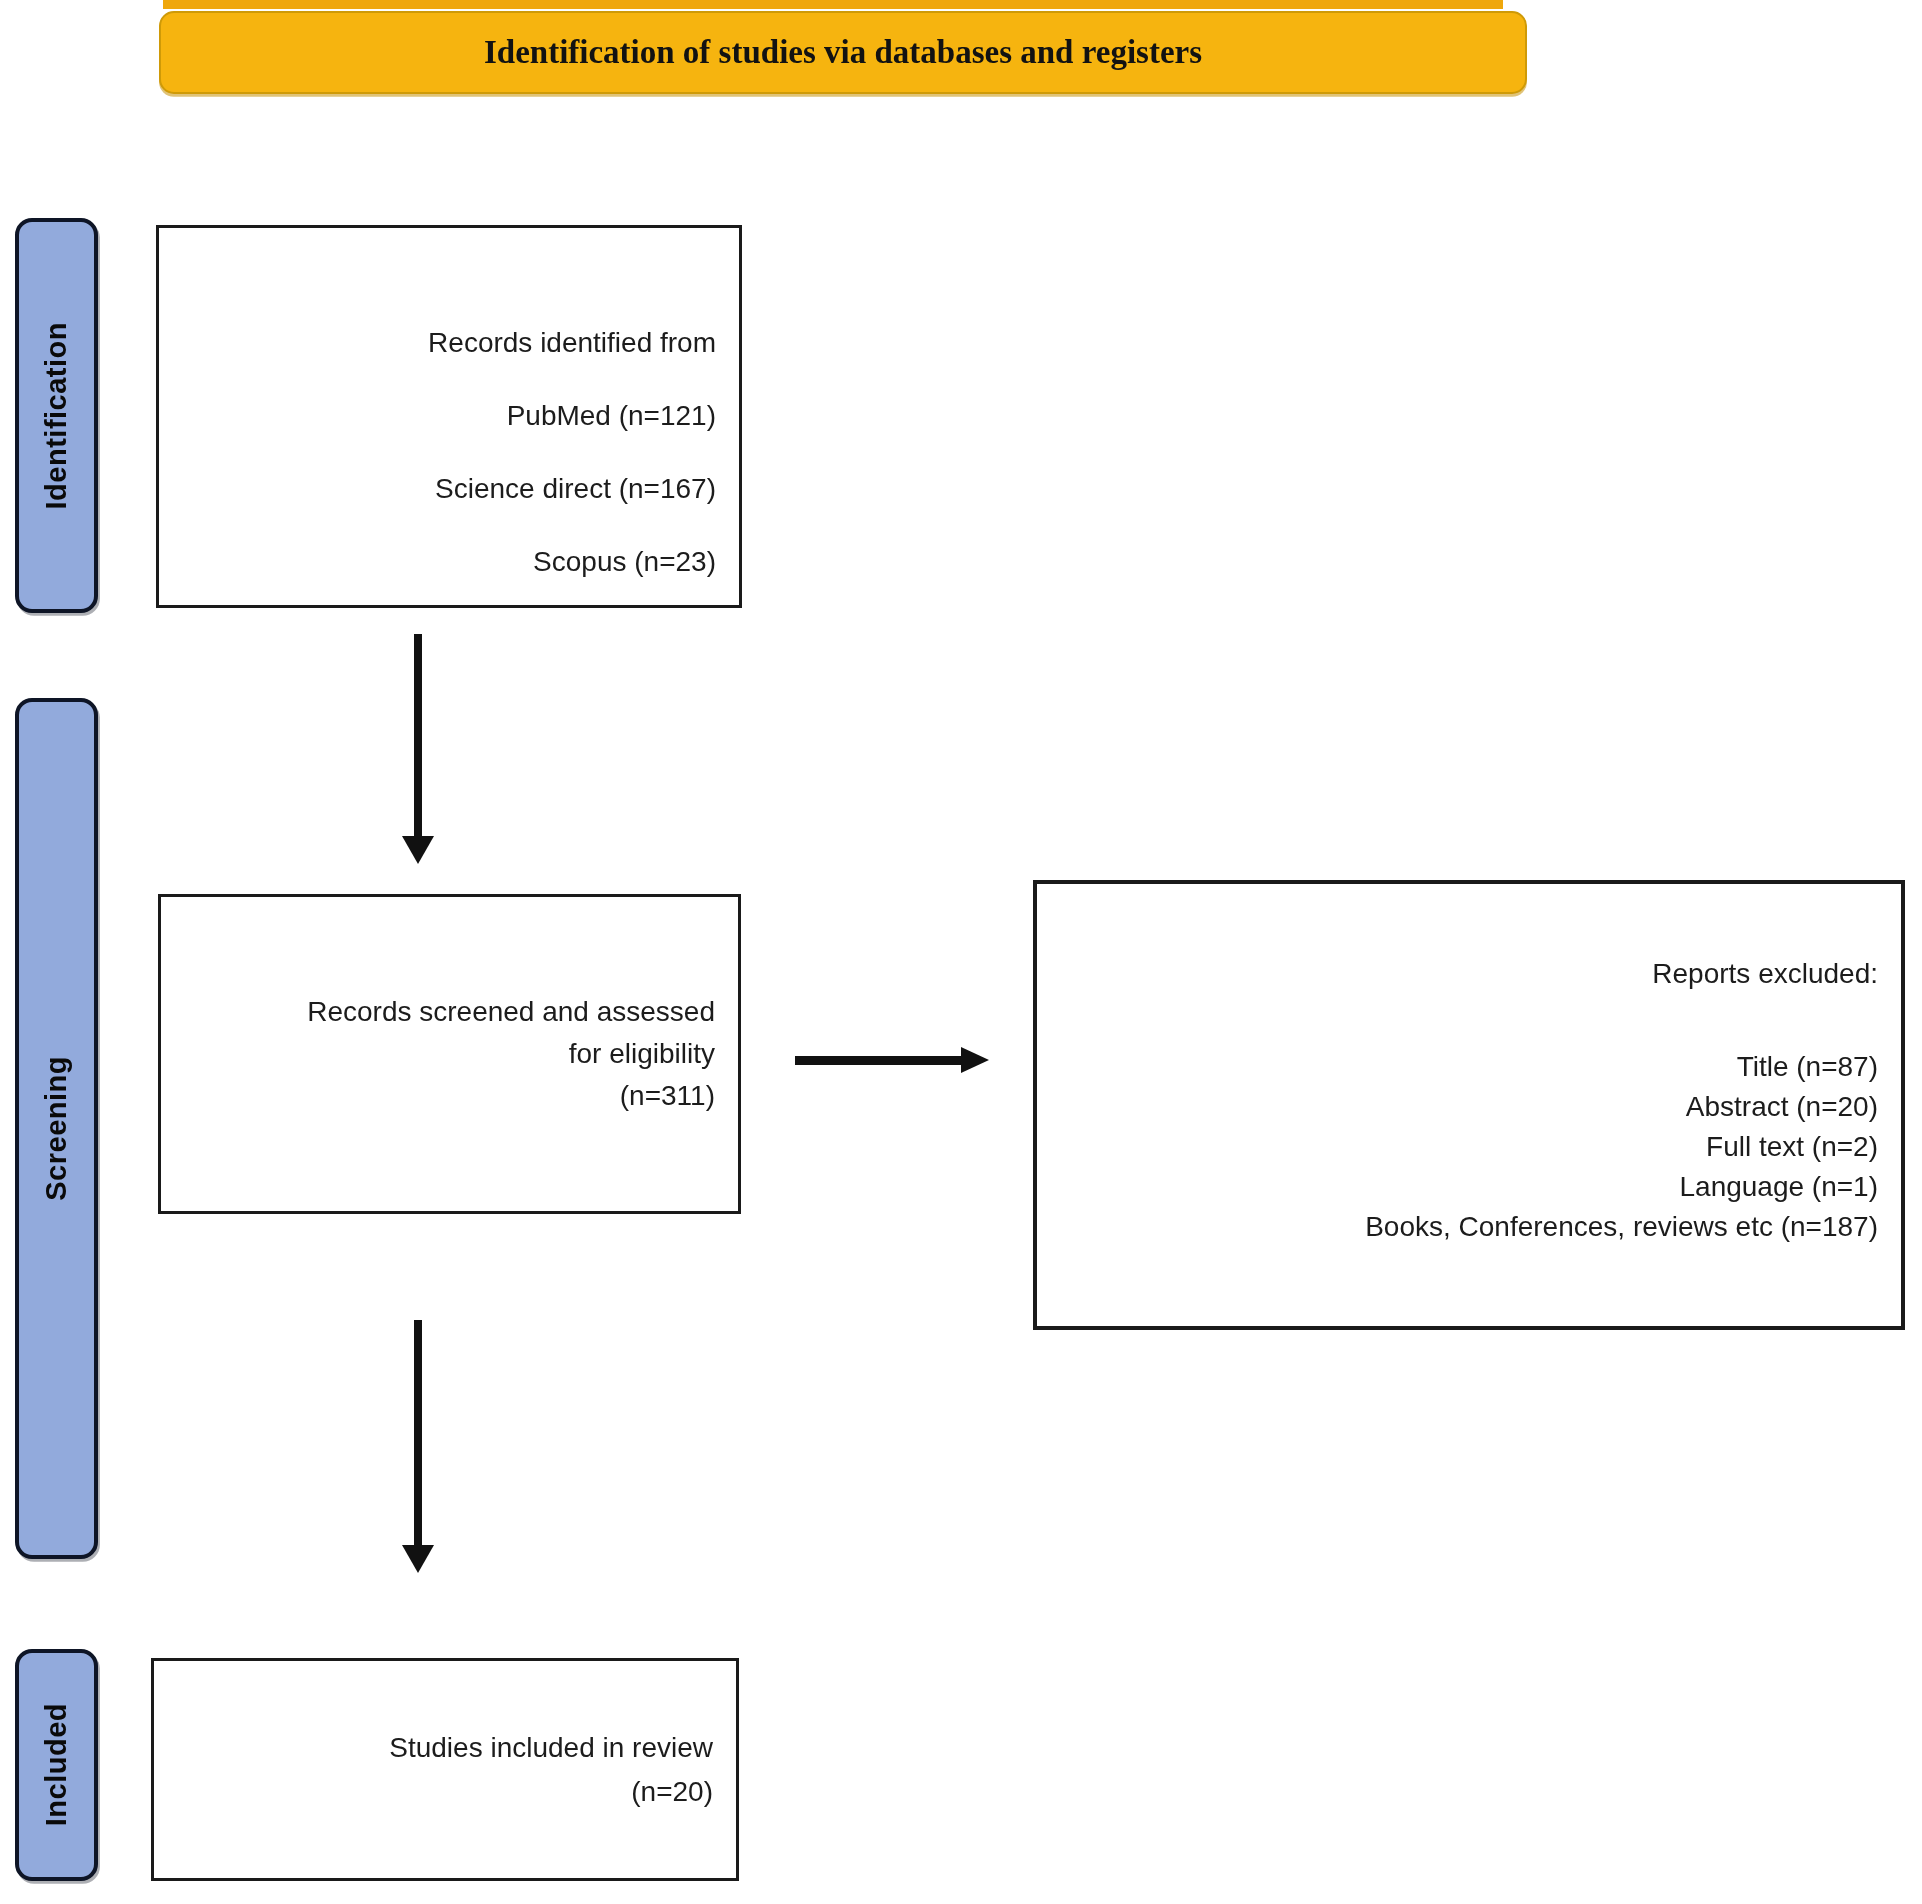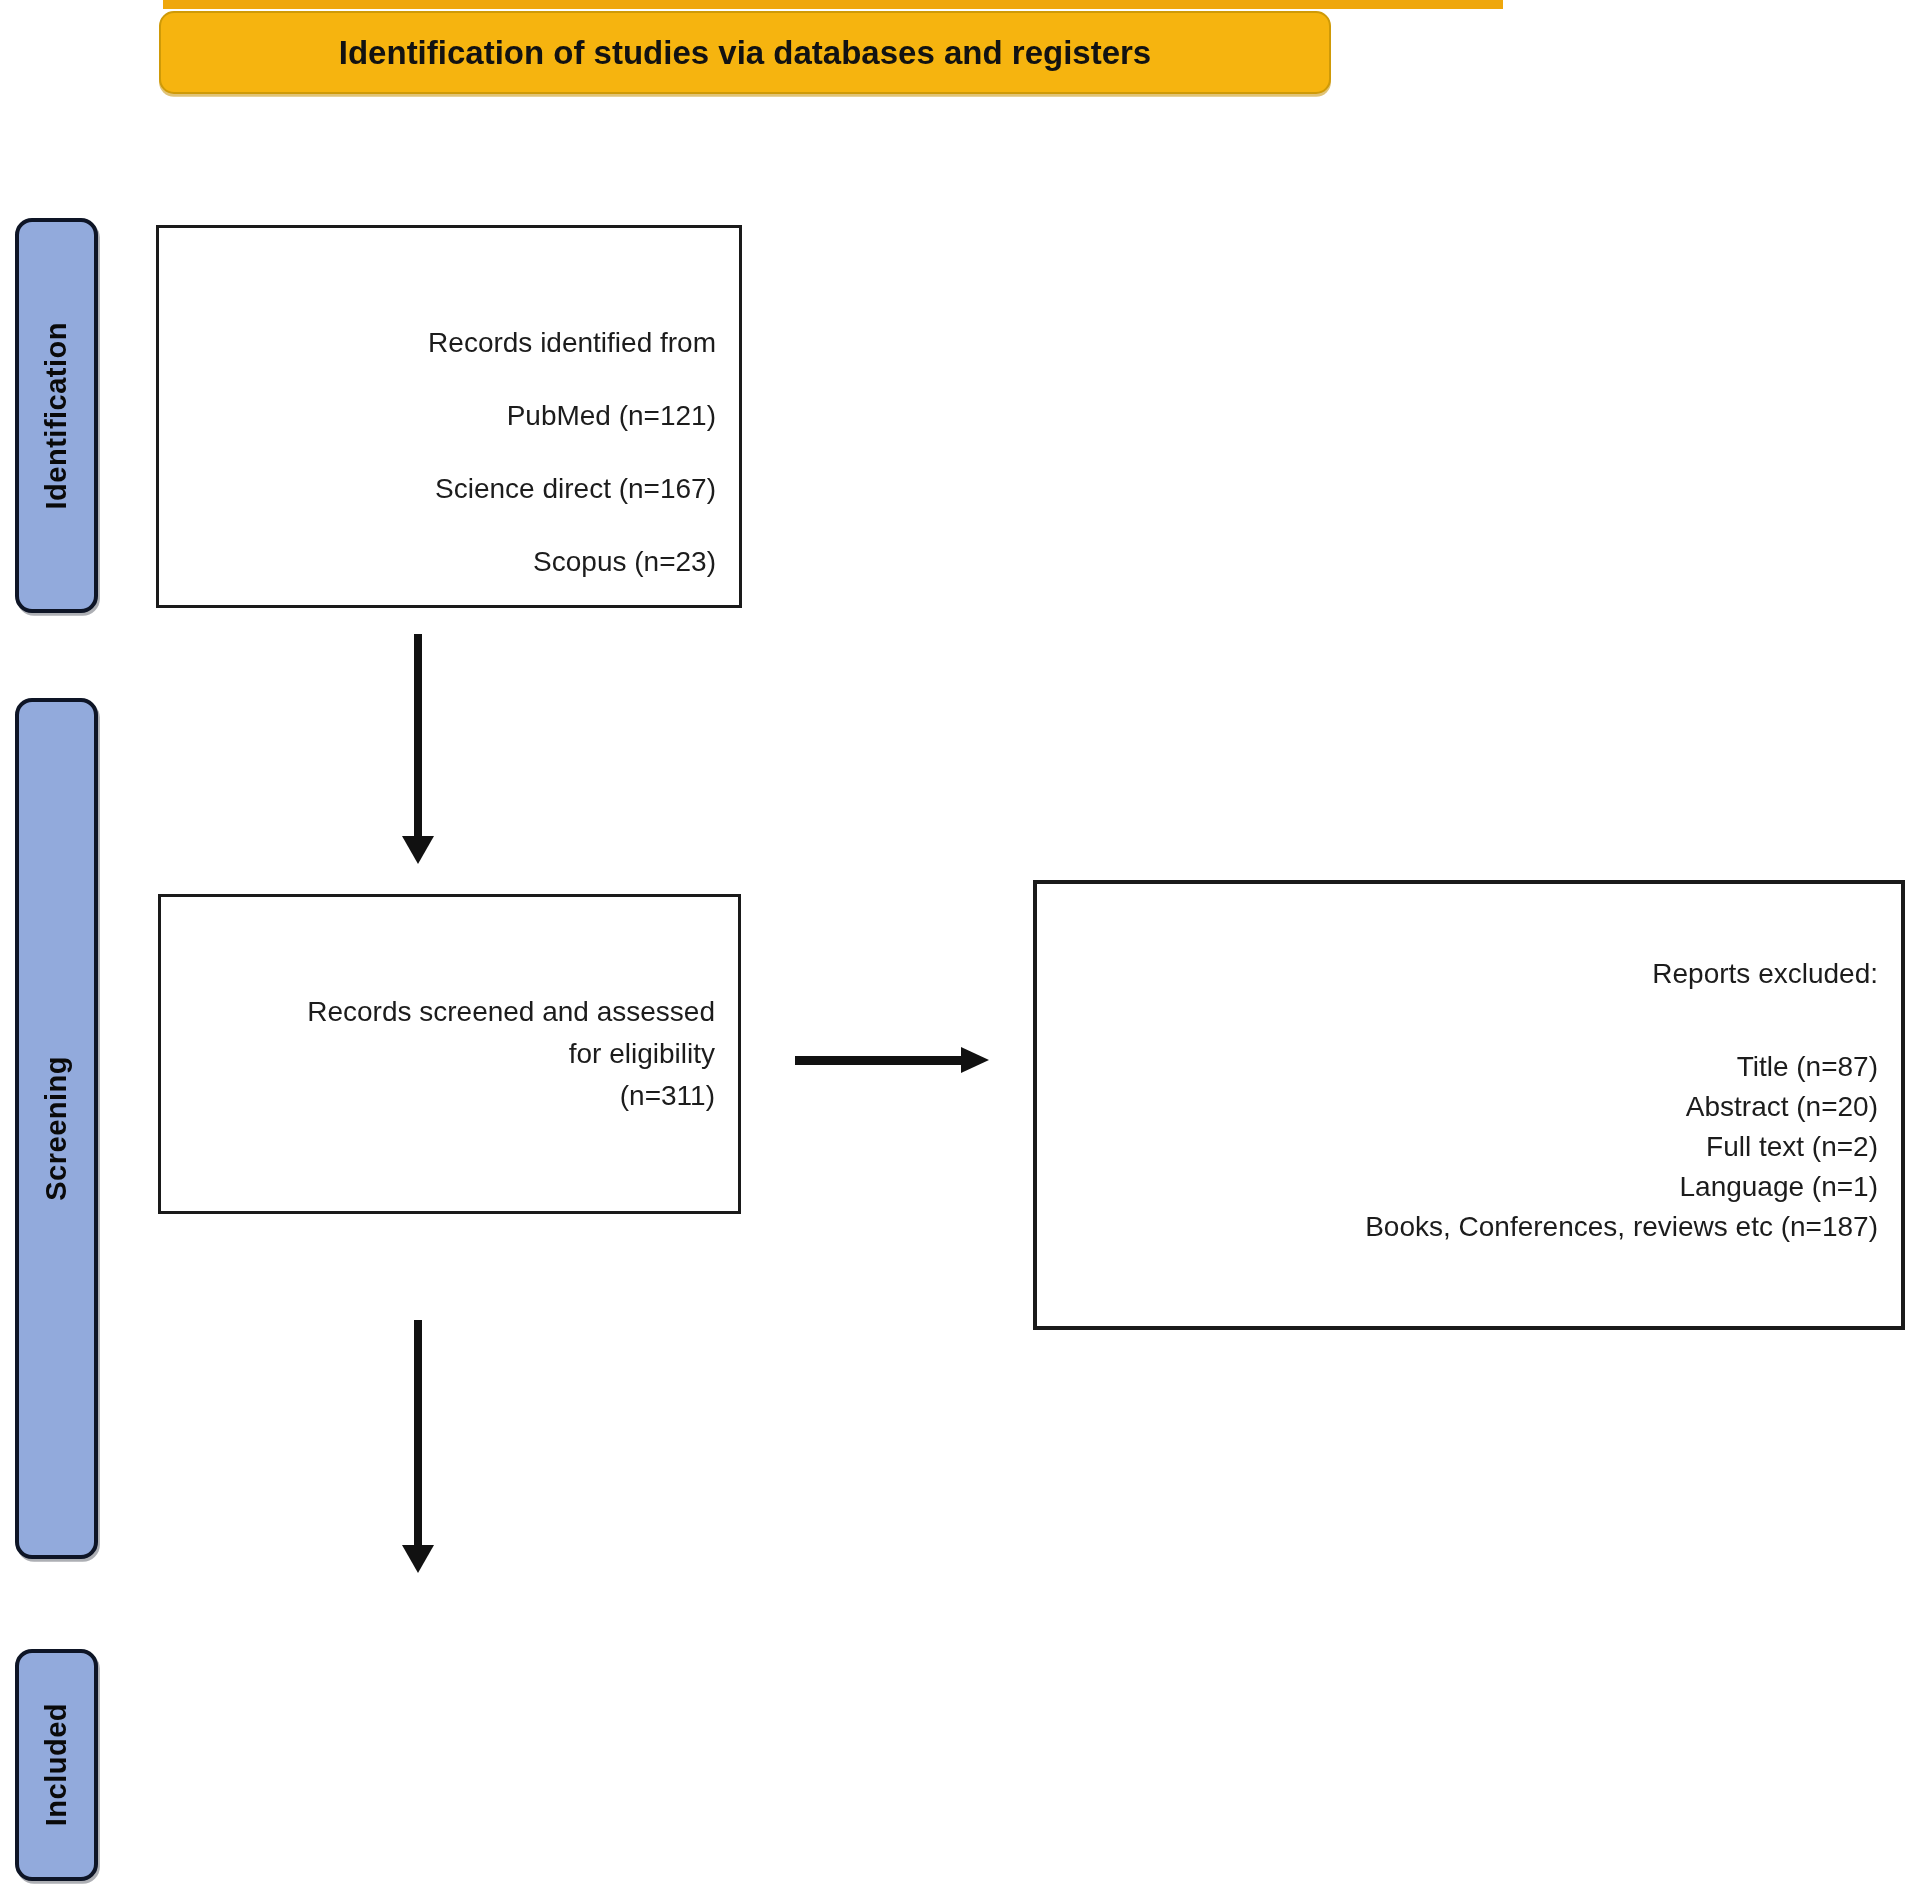--- a/index.html
+++ b/index.html
@@ -7,24 +7,25 @@
     position:relative; width:1923px; height:1904px; background:#ffffff;
     font-family:"Liberation Sans", sans-serif; color:#1c1c1c; overflow:hidden;
   }
 
   
   .banner-strip {
     position:absolute; left:163px; top:0; width:1340px; height:8.5px;
     background:#efa70c;
   }
   .banner {
-    position:absolute; left:159px; top:11.4px; width:1172px; height:83px;
+    position:absolute; left:159px; top:11.4px; width:1368px; height:83px;
     background:#f6b40f; border:2.8px solid #cf9a07; border-radius:15px;
     box-sizing:border-box; display:flex; align-items:center; justify-content:center;
     box-shadow:0 2.8px 0 rgba(198,146,8,.55);
+    font-family:Liberation Serif, serif;
   }
   .banner-label { font-size:33px; font-weight:700; color:#121212; }
 
   
   .stage-bar {
     position:absolute; left:15px; width:83px; background:#92aadc;
     border:4.7px solid #0e1526; border-radius:17px; box-sizing:border-box;
     display:flex; align-items:center; justify-content:center;
     box-shadow:1.9px 2.8px 0 rgba(20,25,40,.35);
   }
@@ -129,15 +130,19 @@
     <div class="indent">Full text (n=2)</div>
     <div class="indent">Language (n=1)</div>
     <div class="indent">Books, Conferences, reviews etc (n=187)</div>
   </div>
 
   <div class="arrow arrow-down-2">
     <div class="arrow-shaft"></div>
     <div class="arrow-head"></div>
   </div>
 
+  <div class="flow-box box-included">
+    <div>Studies included in review</div>
+    <div>(n=20)</div>
+  </div>
 
 </div>
 
 
 </body></html>

